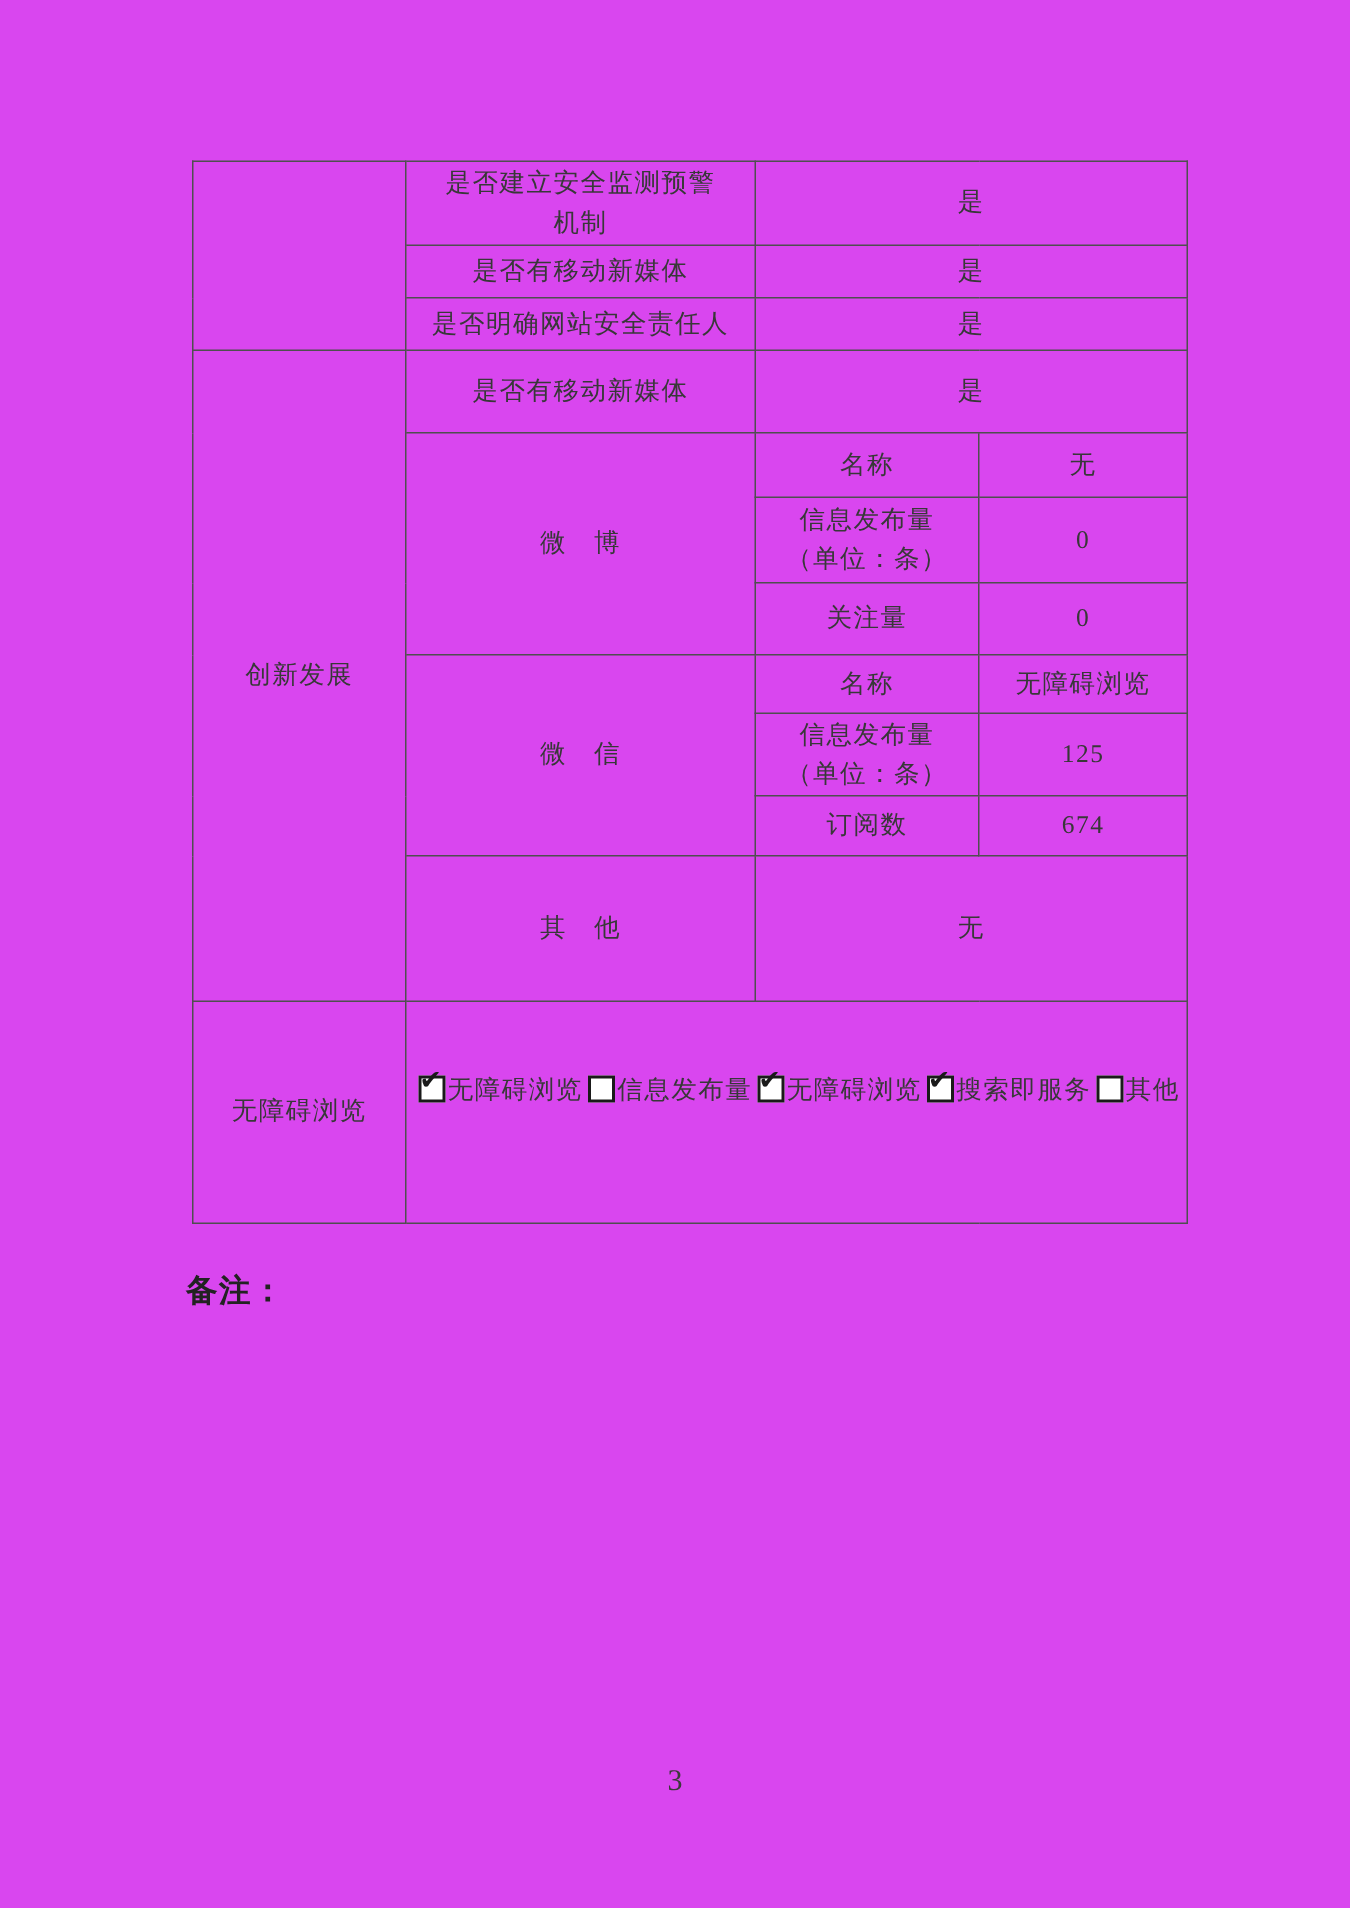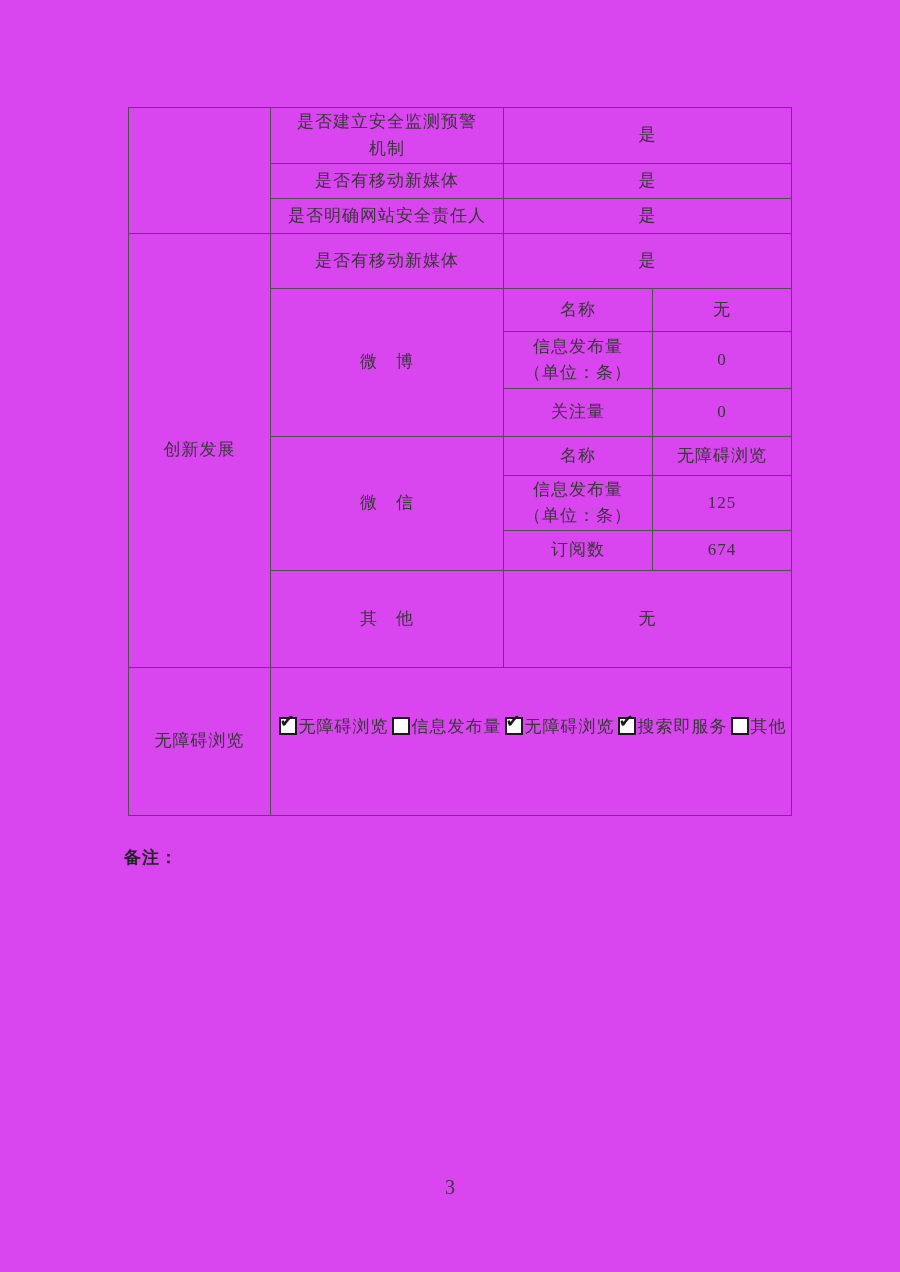--- a/index.html
+++ b/index.html
@@ -65,21 +65,21 @@
     font-size: 18px;
     font-weight: 700;
     line-height: 1;
     color: #1a1a1a;
     font-family: "DejaVu Sans", sans-serif;
   }
   .remarks {
     position: absolute;
     left: 124px;
     top: 846px;
-    font-size: 17px;
+    font-size: 21px;
     font-weight: 700;
     letter-spacing: 1px;
     color: #222222;
     text-align: center;
   }
   .page-number {
     position: absolute;
     left: 0;
     width: 900px;
     top: 1176px;

